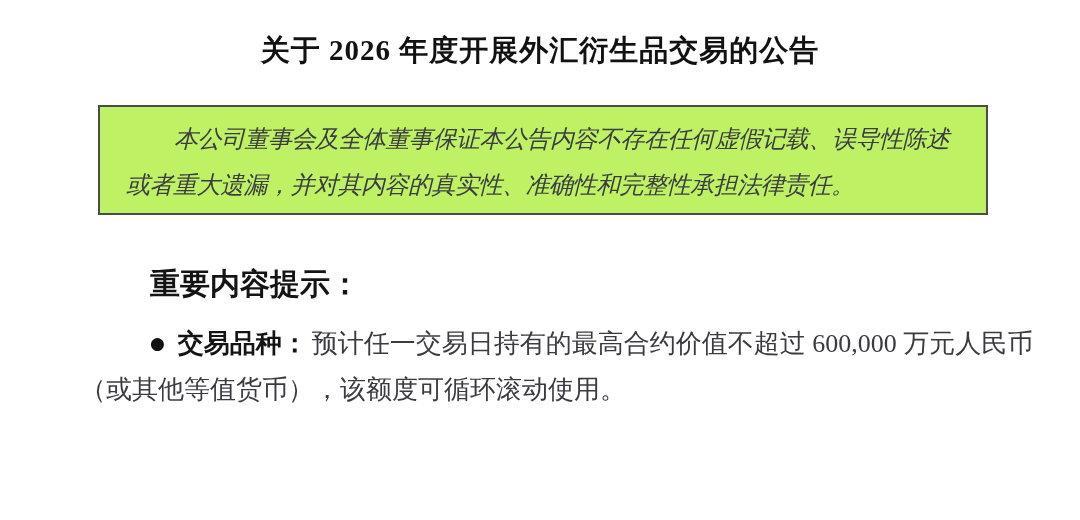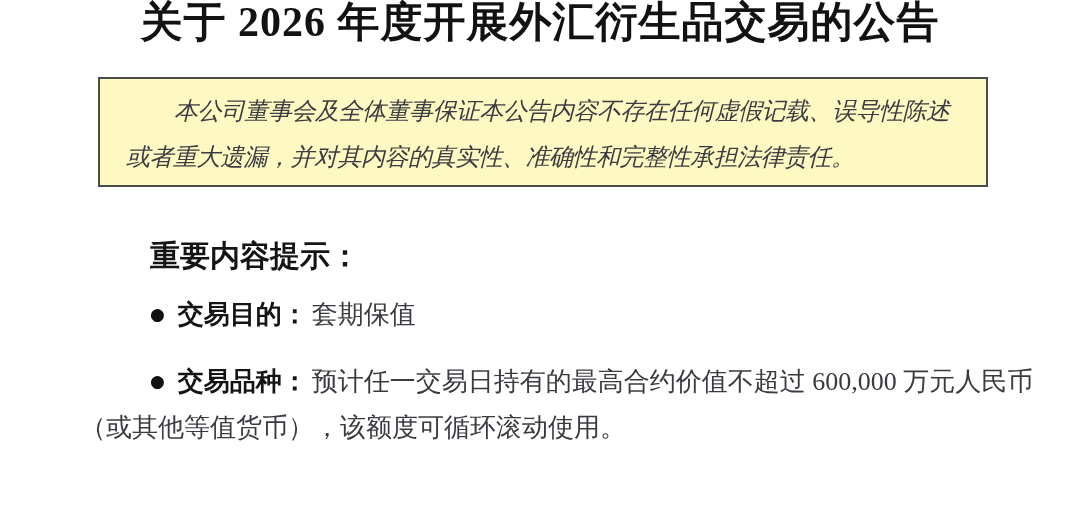--- a/index.html
+++ b/index.html
@@ -13,36 +13,36 @@
     overflow: hidden;
     font-family: "Liberation Serif", "DejaVu Serif", serif;
   }
   .page {
     position: relative;
     width: 1080px;
     height: 520px;
     background: #ffffff;
   }
   .doc-title {
-    margin: 0 0 0 0;
+    margin: 28px 0 0 0;
     text-align: center;
-    font-size: 42px;
+    font-size: 29px;
     line-height: 44px;
     font-weight: 700;
     color: #121212;
     letter-spacing: 1px;
     font-family: "Liberation Serif", "DejaVu Serif", serif;
   }
   .disclaimer-box {
     box-sizing: border-box;
     margin: 33px 92px 1px 98px;
     width: 890px;
     border: 2px solid #4b4b4b;
     padding: 9px 26px 5px 26px;
-    background: #fef9c3;
+    background: #bef264;
   }
   .disclaimer-text {
     margin: 0;
     text-indent: 2em;
     font-size: 24px;
     line-height: 46px;
     letter-spacing: -0.5px;
     color: #3c3c42;
     font-style: italic; 
     font-family: "Liberation Serif", "DejaVu Serif", serif;
@@ -87,22 +87,19 @@
 <div class="page">
 
   <h1 class="doc-title">关于 2026 年度开展外汇衍生品交易的公告</h1>
 
   <div class="disclaimer-box">
     <p class="disclaimer-text">本公司董事会及全体董事保证本公告内容不存在任何虚假记载、误导性陈述或者重大遗漏，并对其内容的真实性、准确性和完整性承担法律责任。</p>
   </div>
 
   <p class="section-heading">重要内容提示：</p>
 
-  <p class="bullet-item first">
-    <span class="bullet-glyph">●</span><span class="bullet-label">交易目的：</span><span class="bullet-text">套期保值</span>
-  </p>
 
 
   <p class="bullet-item">
     <span class="bullet-glyph">●</span><span class="bullet-label">交易品种：</span><span class="bullet-text">预计任一交易日持有的最高合约价值不超过 600,000 万元人民币（或其他等值货币），该额度可循环滚动使用。</span>
   </p>
 
 </div>
 
 </body></html>

